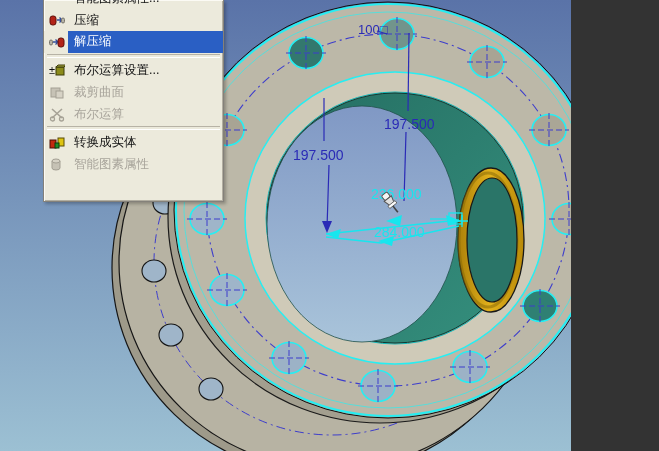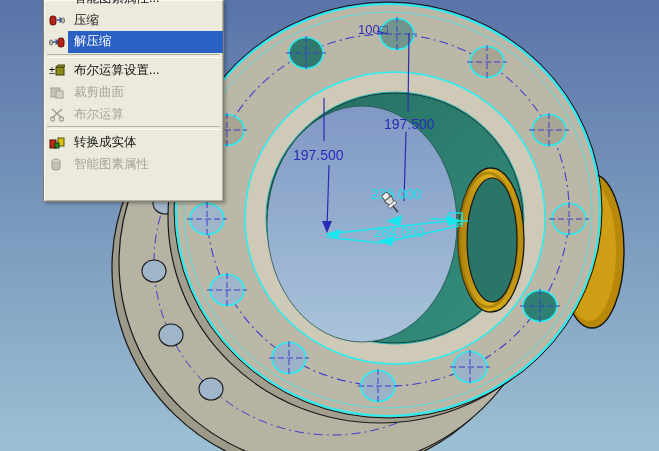--- a/index.html
+++ b/index.html
@@ -1,16 +1,16 @@
 <!DOCTYPE html>
 <html><head>
 <meta charset="utf-8">
 <style>
   html,body{margin:0;padding:0;background:#333;}
-  .stage{position:relative;width:659px;height:451px;overflow:hidden;
+  .stage{position:relative;width:571px;height:451px;overflow:hidden;
          font-family:"Liberation Sans",sans-serif;}
   .stage svg{position:absolute;left:0;top:0;}
 
   
   .menu{position:absolute;left:43px;top:0;width:179px;height:201px;
         background:#eceadc;border:1px solid #84817a;border-top:0;
         box-shadow:inset 1px 1px 0 #fbfaf4, inset -1px -1px 0 #b2aea1,
                    2px 2px 3px rgba(0,0,0,.25);
         font-size:12.5px;color:#111;z-index:5;}
   .menu-row{position:relative;height:22px;line-height:22px;padding-left:30px;

